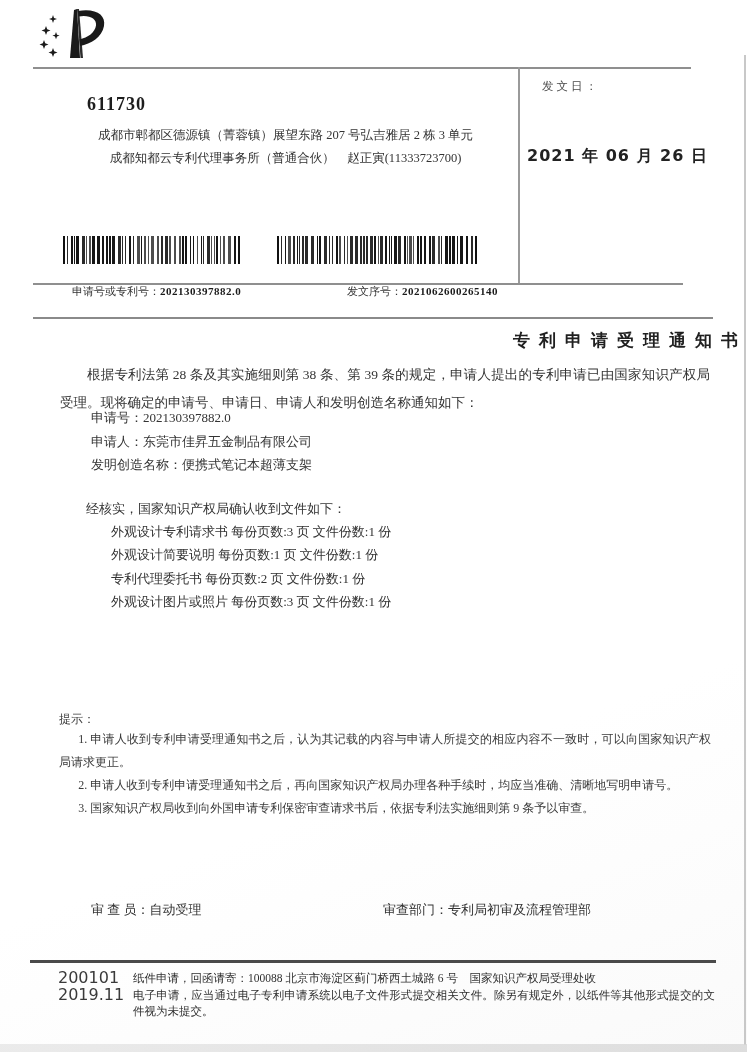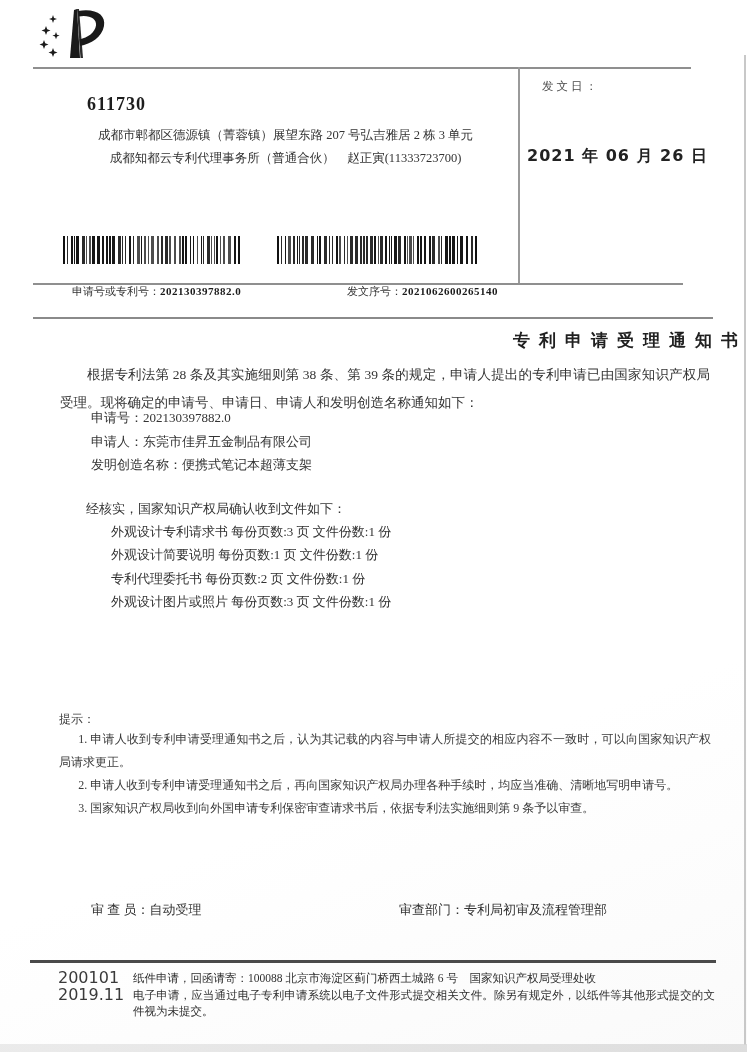--- a/index.html
+++ b/index.html
@@ -51,21 +51,21 @@
   .fields{left:91px;top:406px;font-size:13px;line-height:23.5px;color:#333;}
   .confirm-intro{left:60px;top:500px;width:650px;font-size:13px;text-indent:2em;color:#333;}
   .documents{left:71px;top:520px;font-size:13px;line-height:23.3px;color:#333;margin-left:40px;}
   
   .tips-label{left:59px;top:711px;font-size:12px;color:#3a3a3a;}
   .tips{left:59px;top:728px;width:652px;font-size:12px;line-height:23px;color:#3a3a3a;text-align:justify;}
   .tips p{margin:0;text-indent:1.6em;}
   
   .signoff{top:901px;font-size:13px;color:#333;}
   .sign-1{left:91px;}
-  .sign-2{left:399px;}
+  .sign-2{left:383px;}
   
   .rule-footer{left:30px;top:960px;width:686px;height:3px;background:#4a4a4a;}
   .footer-codes{left:58px;top:970px;font-size:16px;line-height:16.5px;color:#3a3a3a;
     font-family:"DejaVu Sans","Liberation Sans",sans-serif;}
   .footer-text{left:133px;top:970px;width:582px;font-size:11.5px;line-height:16.5px;color:#2f2f2f;text-align:justify;}
   .footer-text p{margin:0;}
   
   .page-right-edge{left:744px;top:55px;width:1.5px;height:990px;background:#c8c8c8;}
   .bottom-strip{left:0;top:1044px;width:747px;height:8px;
     background:linear-gradient(to right,#e6e6e6,#d6d6d6);opacity:.8;}

